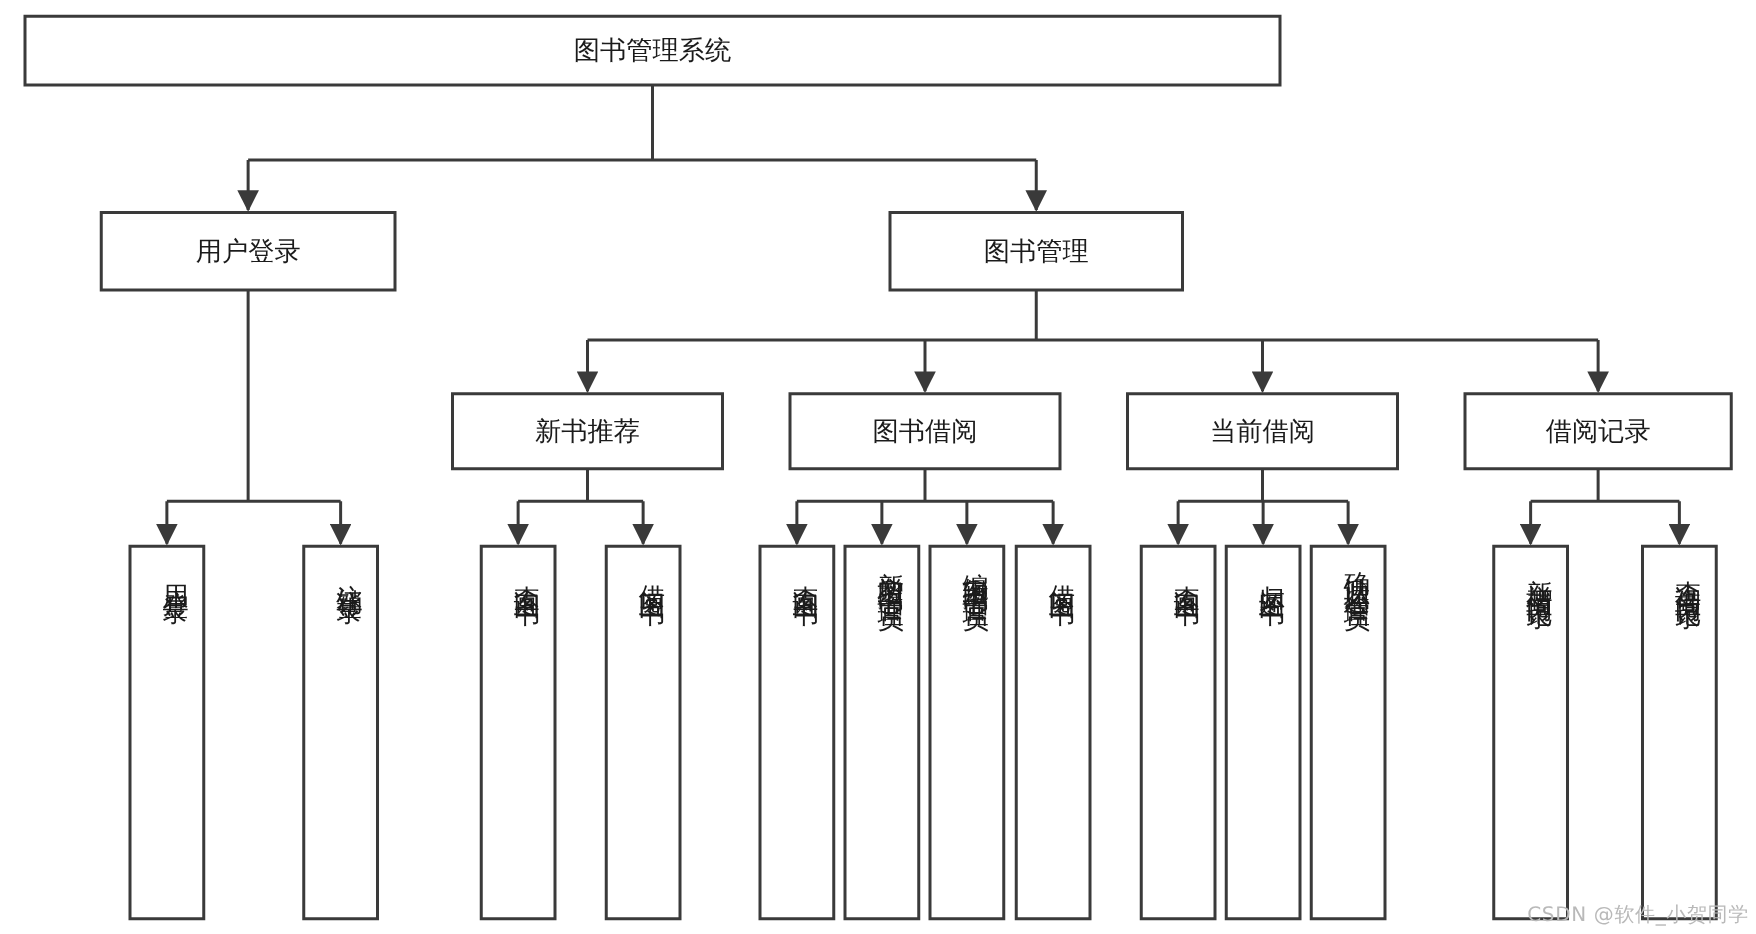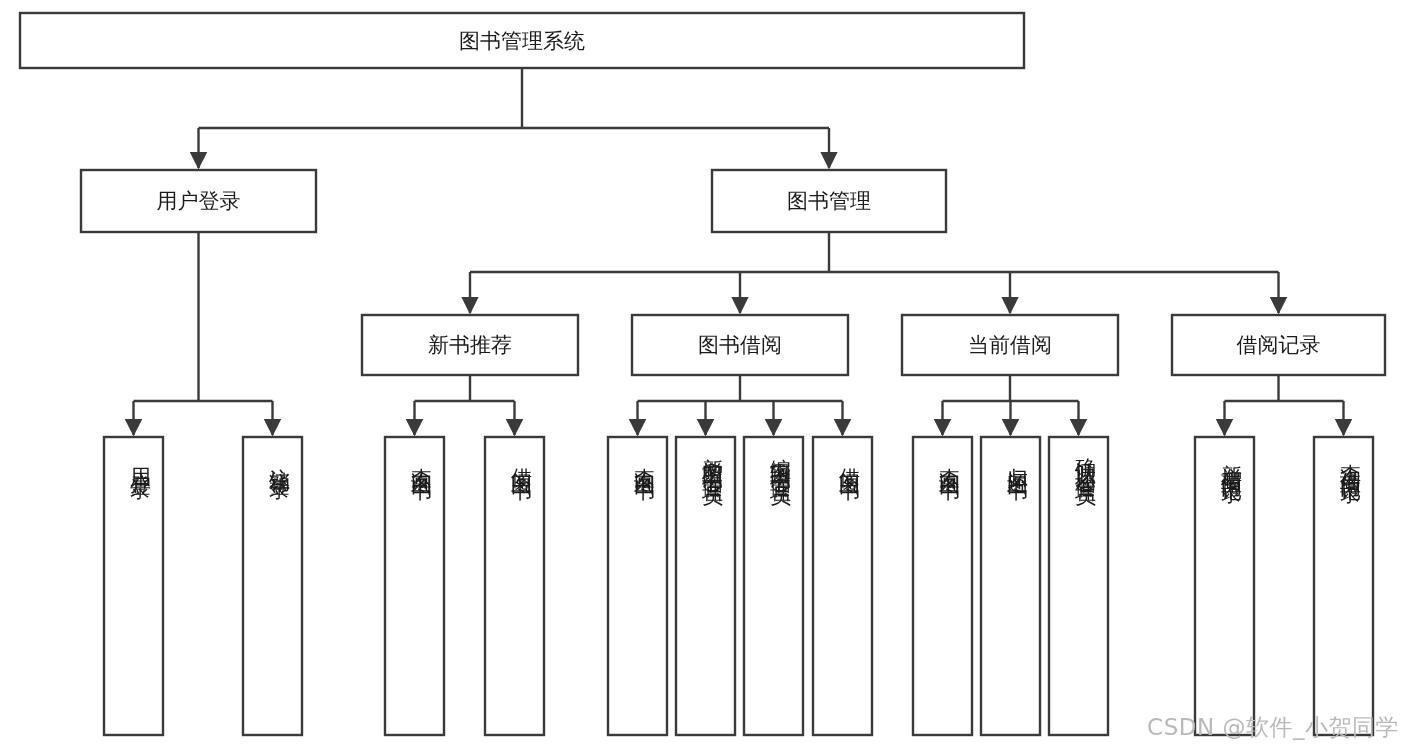--- a/index.html
+++ b/index.html
@@ -17,21 +17,21 @@
   .node-label-v{
     font-family:"DejaVu Sans","Liberation Sans",sans-serif;
     font-size:21px;fill:#1b1b1b;text-anchor:middle;
     writing-mode:vertical-rl;glyph-orientation-vertical:0;
     letter-spacing:4px;
   }
   .edge{stroke:#3a3a3a;stroke-width:2.4;fill:none;stroke-linecap:butt;}
   .watermark{
     position:absolute;right:6px;bottom:4px;
     font-family:"DejaVu Sans","Liberation Sans",sans-serif;
-    font-size:23px;color:#b9b9b9;white-space:nowrap;
+    font-size:16px;color:#b9b9b9;white-space:nowrap;
     letter-spacing:0.5px;user-select:none;
   }
 </style>
 </head>
 <body>
 
 <svg id="diagram" viewBox="0 0 1405 747" xmlns="http://www.w3.org/2000/svg">
   <defs>
     <marker id="arrow" viewBox="0 0 10 10" refX="9.2" refY="5" markerWidth="7.2" markerHeight="7.2" orient="auto-start-reverse">
       <path d="M 0 0 L 10 5 L 0 10 z" fill="#3a3a3a"></path>

